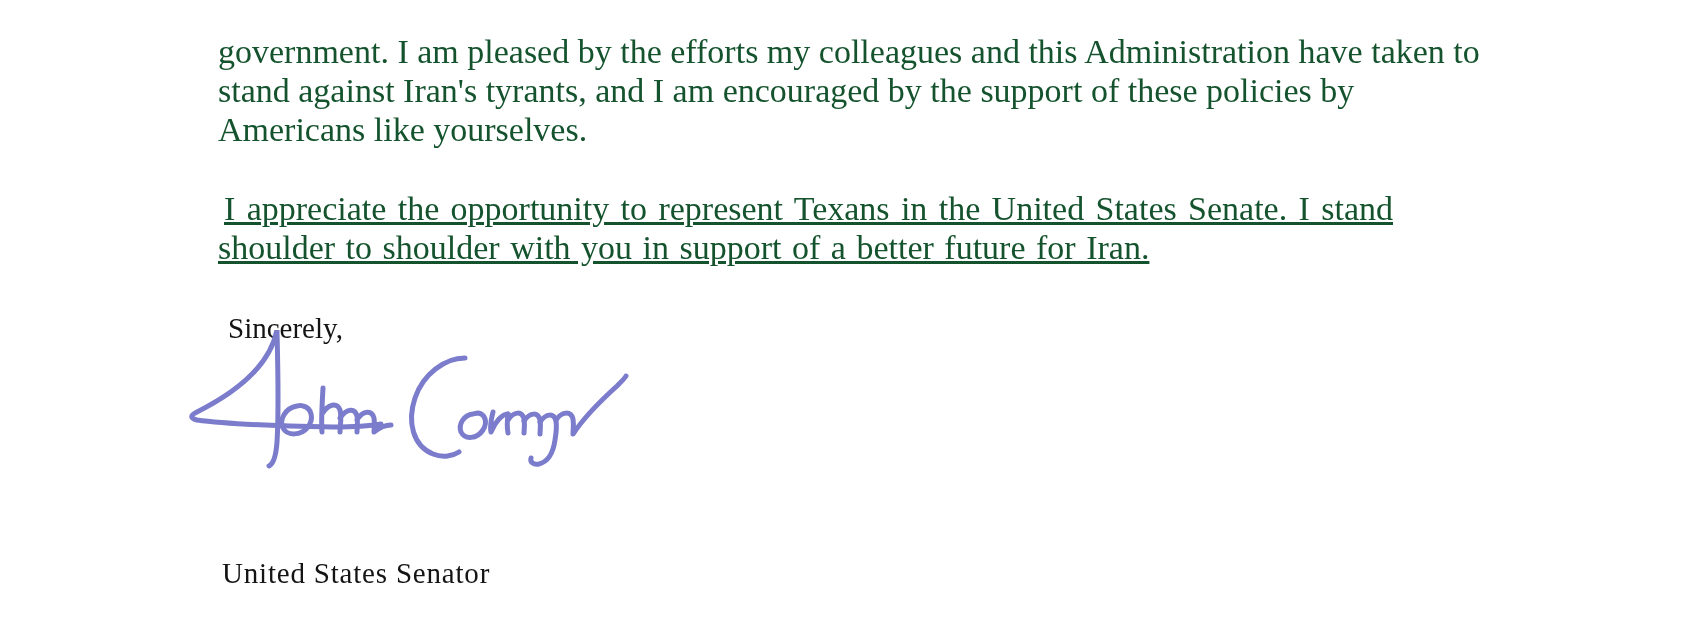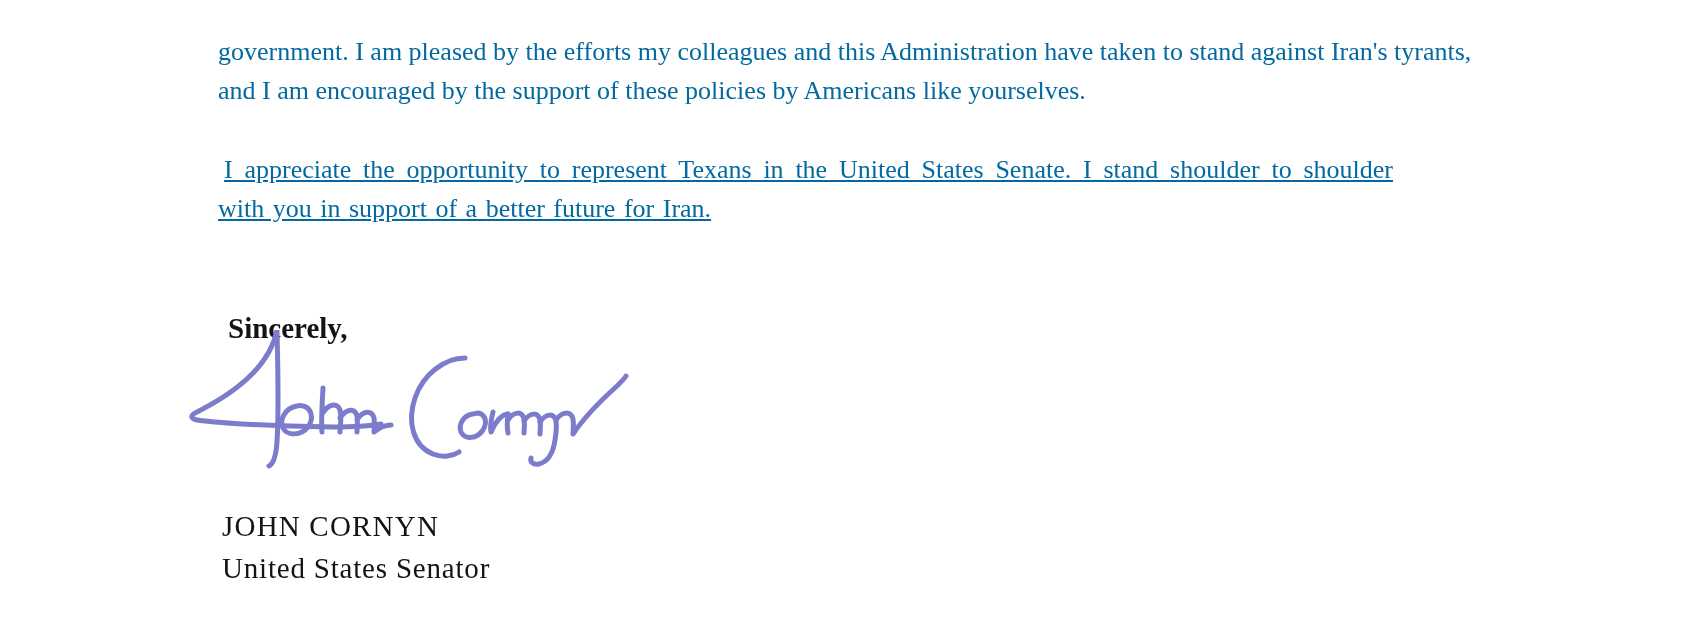--- a/index.html
+++ b/index.html
@@ -21,23 +21,23 @@
     background: #ffffff;
   }
   .letter-body {
     position: absolute;
     left: 218px;
     top: 32px;
     width: 1280px;
   }
   .para {
     font-family: "Liberation Serif", serif;
-    font-size: 26px;
+    font-size: 34px;
     line-height: 39px;
-    color: #0369a1;
+    color: #14532d;
     margin: 0;
     text-align: left;
   }
   .para.p1 {
     width: 1280px;
   }
   .para.p2 {
     margin-top: 40px;
     width: 1175px;
     text-align: justify;
@@ -46,21 +46,20 @@
     text-decoration: underline;
   }
   .closing {
     position: absolute;
     left: 228px;
     top: 312px;
     font-family: "Liberation Serif", serif;
     font-size: 29px;
     line-height: 32px;
     color: #141414;
-    font-weight: bold;
   }
   .signature-wrap {
     position: absolute;
     left: 185px;
     top: 330px;
     width: 470px;
     height: 140px;
     pointer-events: none;
   }
   .signature-wrap svg {
@@ -74,20 +73,21 @@
     font-size: 29px;
     line-height: 42px;
     color: #141414;
     letter-spacing: 0.6px;
   }
   .signer-name {
     letter-spacing: 1.2px;
   }
   .signer-title {
     letter-spacing: 0.8px;
+    margin-top: 47px;
   }
 </style>
 </head>
 <body>
 
 <div class="page">
 
   <div class="letter-body">
     <p class="para p1">government.  I am pleased by the efforts my colleagues and this Administration have taken to stand against Iran's tyrants, and I am encouraged by the support of these policies by Americans like yourselves.</p>
     <p class="para p2">I appreciate the opportunity to represent Texans in the United States Senate.  I stand shoulder to shoulder with you in support of a better future for Iran.</p>
@@ -120,17 +120,16 @@
         <path d="M339 91 C 345 82, 353 82, 355 90 C 356 96, 355 101, 355 104"></path>
 
         <path d="M355 92 C 361 83, 369 83, 371 91 C 372 97, 371 104, 370 110 C 368 124, 362 132, 354 134 C 348 135, 345 132, 346 128"></path>
 
         <path d="M371 90 C 377 81, 386 81, 388 89 C 389 95, 388 100, 388 104 C 396 92, 412 74, 432 56 C 437 51, 440 48, 441 46"></path>
       </g>
     </svg>
   </div>
 
   <div class="signer-block">
-    <div class="signer-name">JOHN CORNYN</div>
     <div class="signer-title">United States Senator</div>
   </div>
 
 </div>
 
 </body></html>

